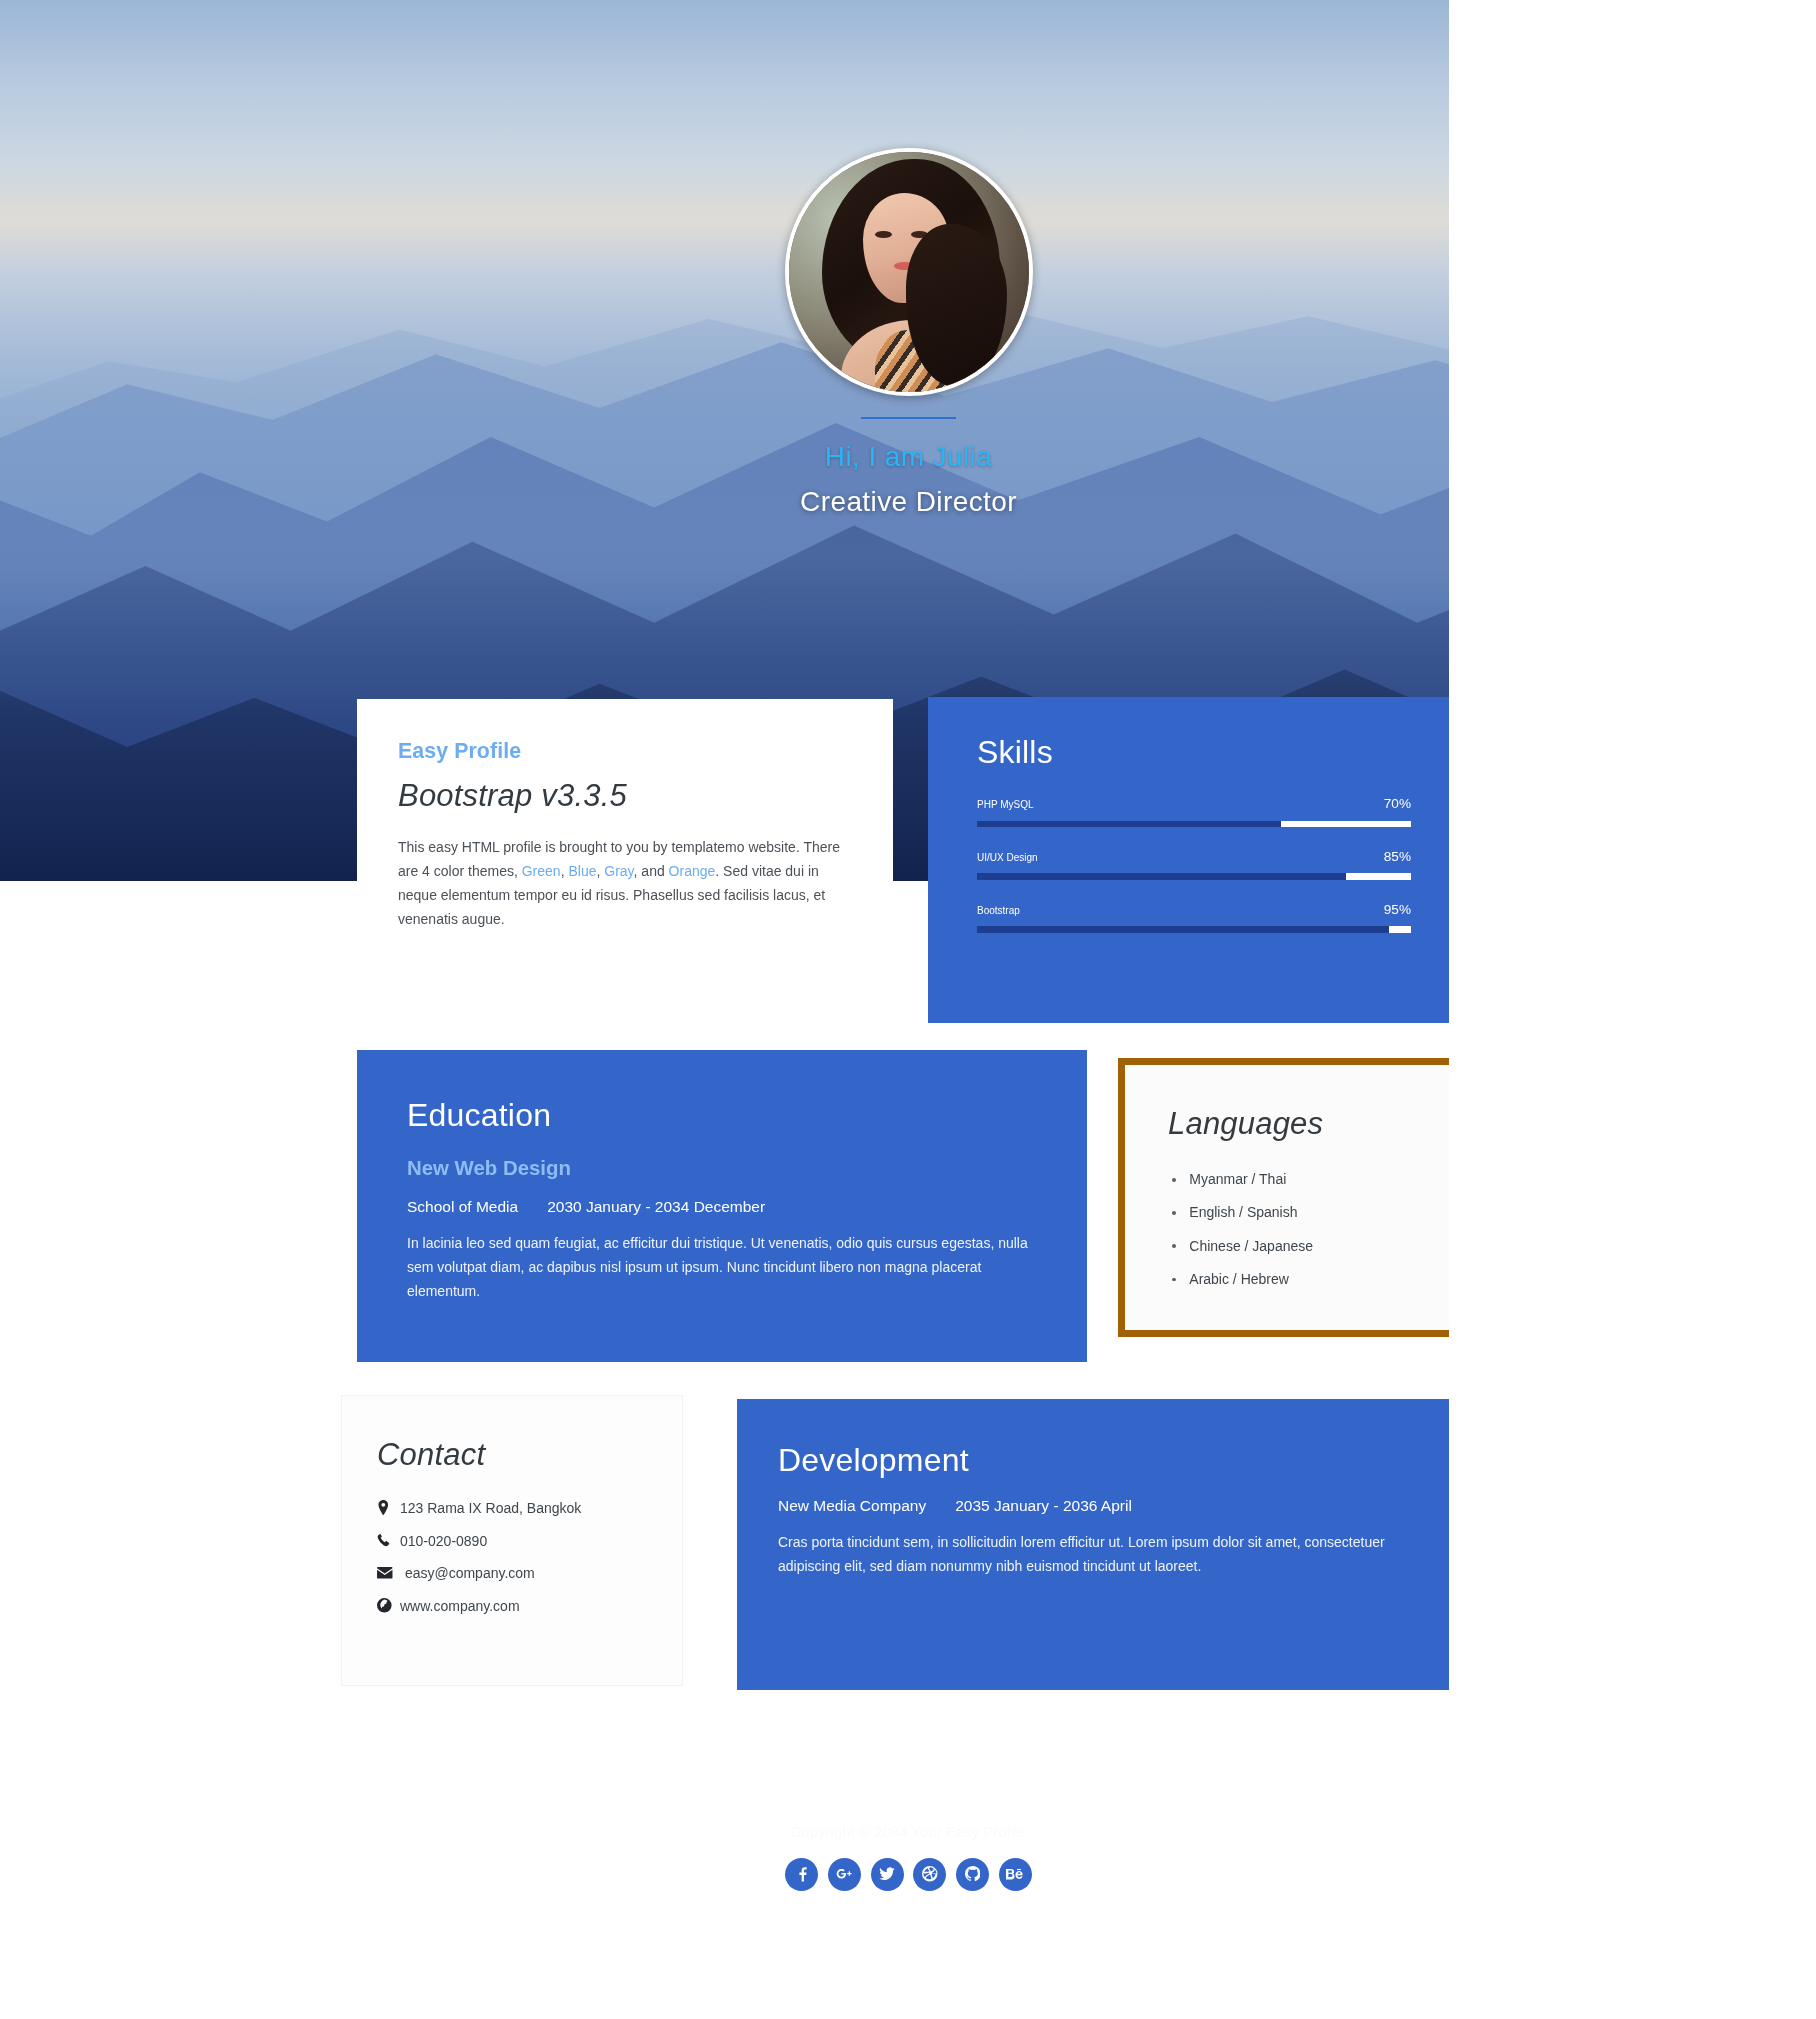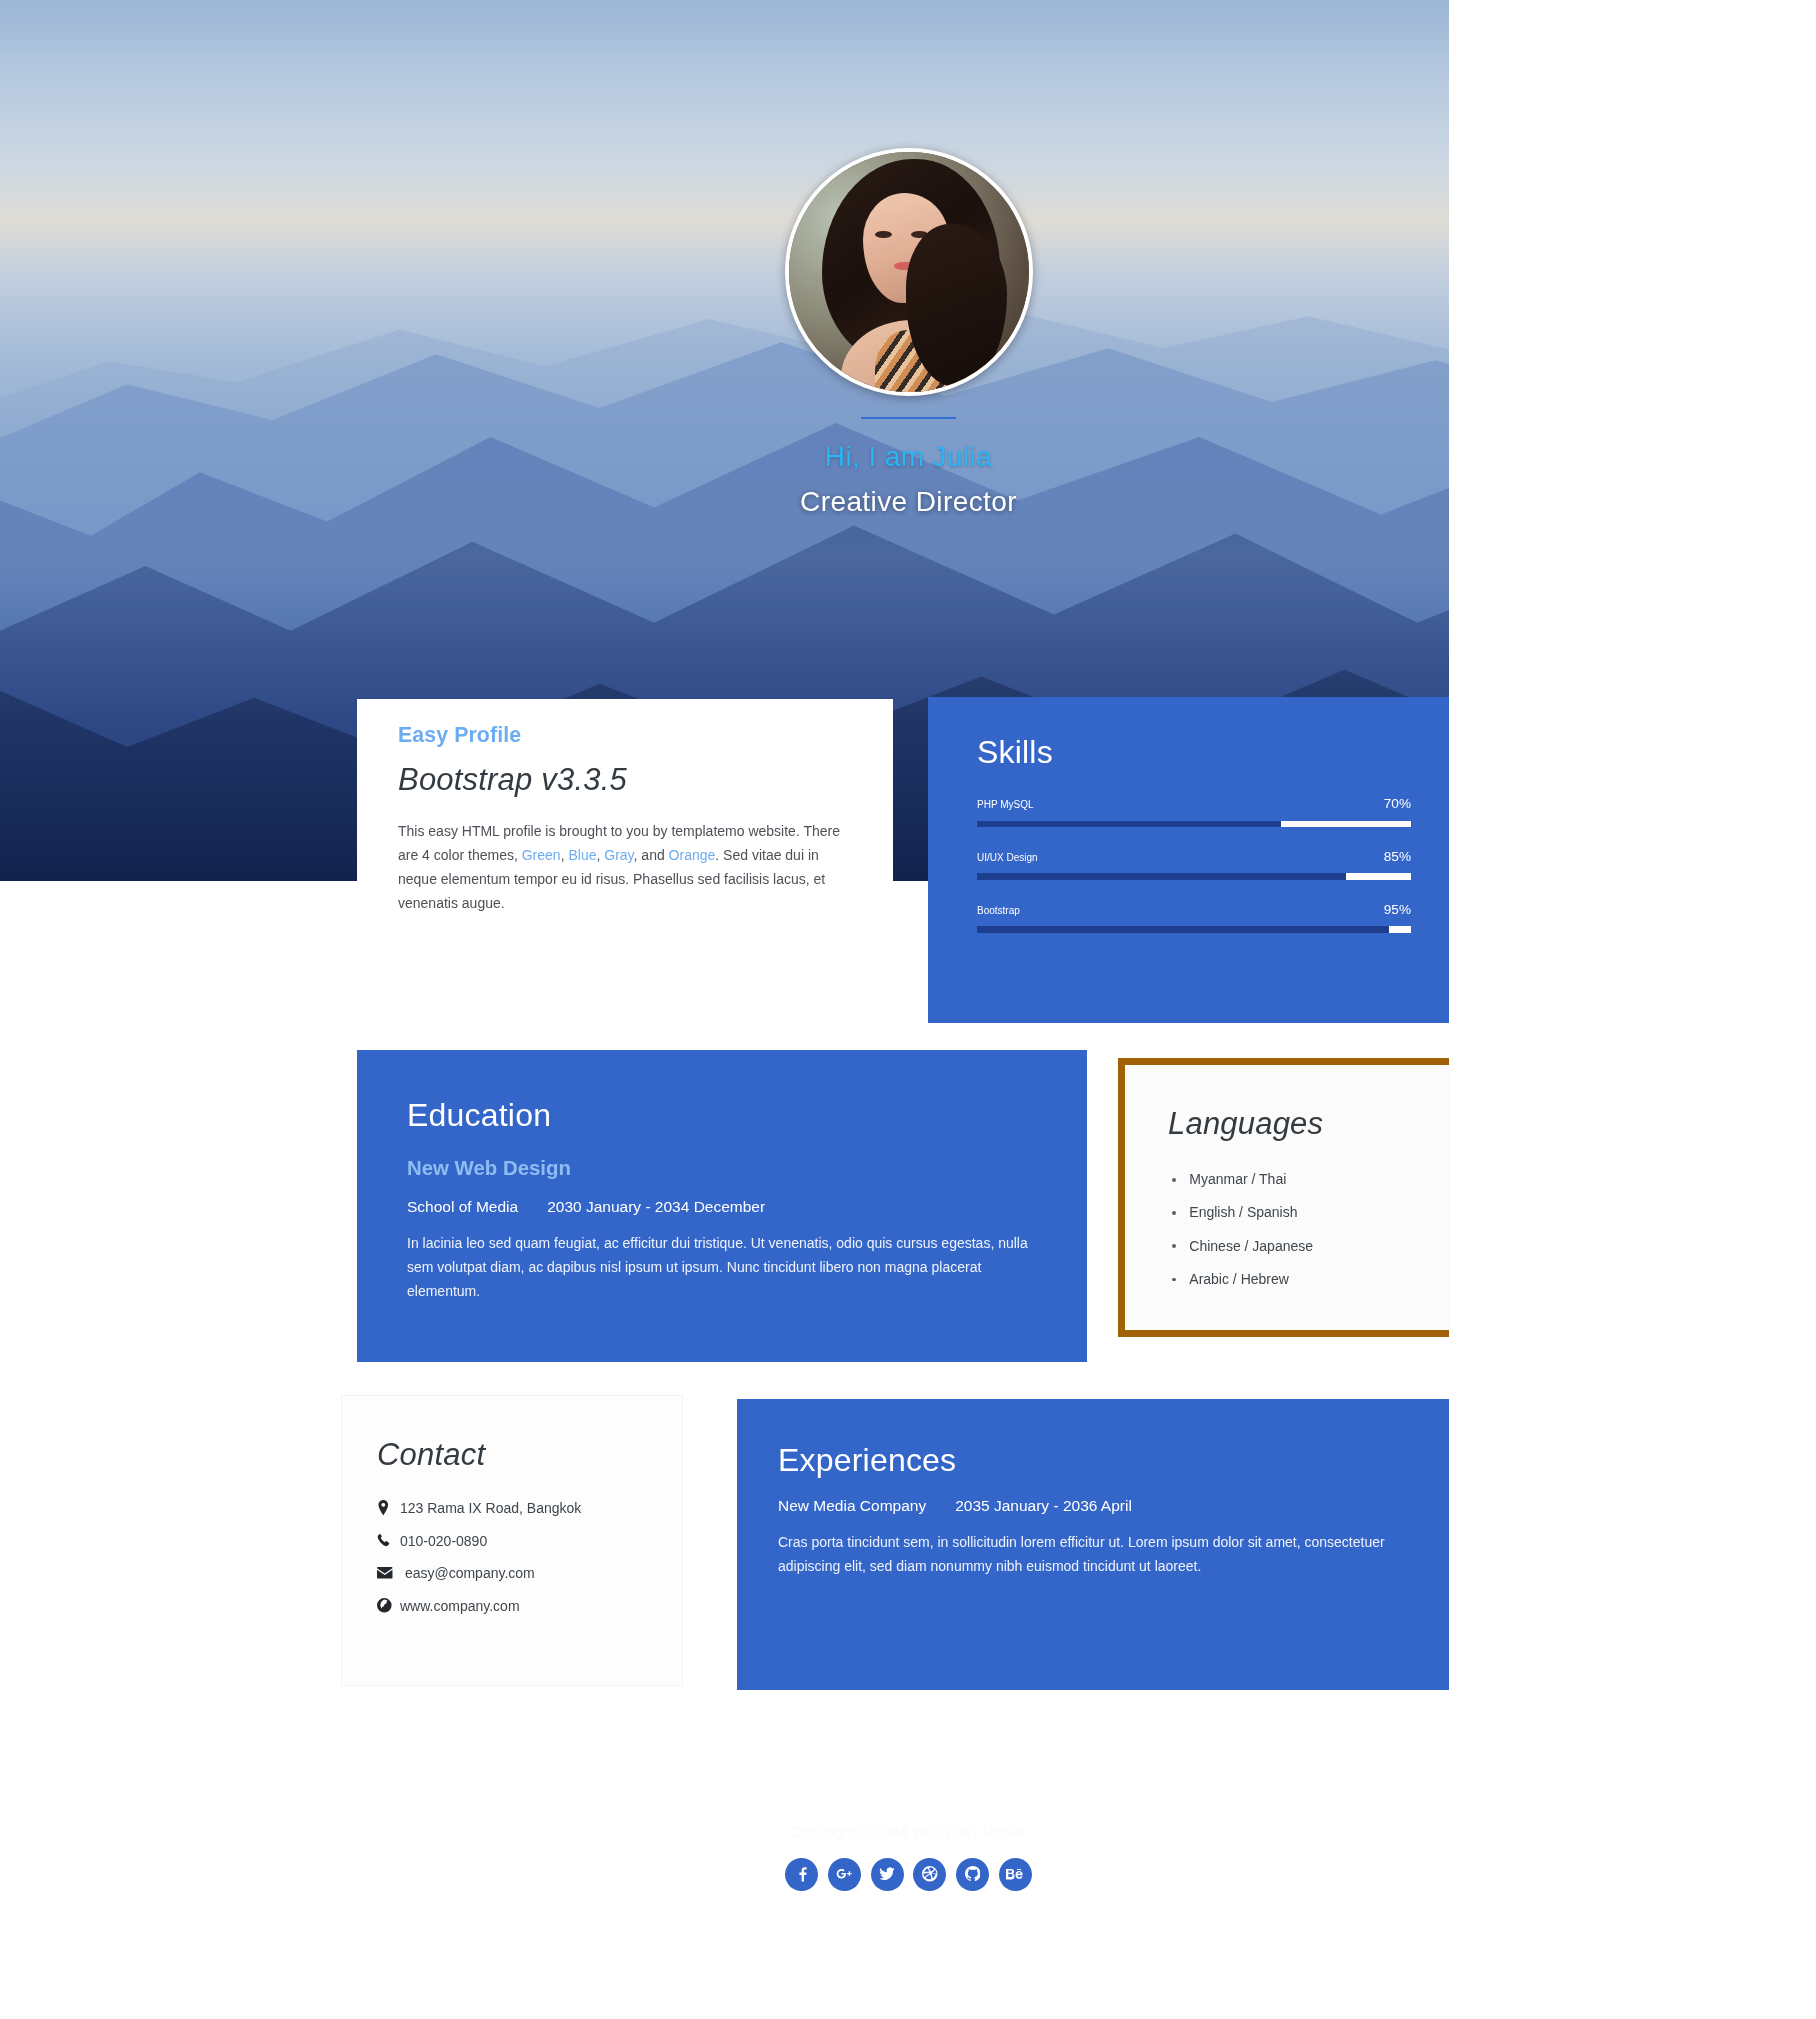--- a/index.html
+++ b/index.html
@@ -137,21 +137,21 @@
   .c-skills  { left: 928px; top: 697px;  width: 532px; height: 326px; background: #3465c8; }
 
   
   .c-education { left: 357px; top: 1050px; width: 730px; height: 312px; background: #3465c8; padding-left: 9px; }
   .c-languages { left: 1118px; top: 1058px; width: 342px; height: 279px; background: #fbfbfb; border: 7px solid #a16207; }
 
   
   .c-contact     { left: 341px;  top: 1395px; width: 342px; height: 291px; background: #fdfdfd; border: 1px solid #f2f2f2; }
   .c-experiences { left: 737px;  top: 1399px; width: 722px; height: 291px; background: #3465c8; }
 
-  .pad { padding: 24px 41px; }
+  .pad { padding: 40px 41px; }
 
   .kicker {
     font-size: 21.3px; font-weight: 700; color: #6cacf0; letter-spacing: 0.1px;
   }
 
   .h2-thin {
     font-size: 31px; font-weight: 400; color: #333a40; letter-spacing: 0.2px; font-style: italic;
   }
 
   .h2-big {
@@ -366,21 +366,21 @@
               </svg>
           </span>
           <span>www.company.com</span>
         </li>
       </ul>
     </div>
   </div>
 
   <div class="card c-experiences">
     <div class="pad" style="padding:43px 41px;">
-      <div class="h2-big">Experiences</div>
+      <div class="h2-big">Development</div>
       <div class="meta-row">
         <span>New Media Company</span><span class="gap"></span><span>2035 January - 2036 April</span>
       </div>
       <p class="body-text on-blue" style="margin-top:15.5px;">Cras porta tincidunt sem, in sollicitudin lorem efficitur ut. Lorem ipsum dolor sit amet, consectetuer adipiscing elit, sed diam nonummy nibh euismod tincidunt ut laoreet.</p>
     </div>
   </div>
 
   <div class="footer">
     <div class="copyright">Copyright © 2084 Your Easy Profile</div>
 

